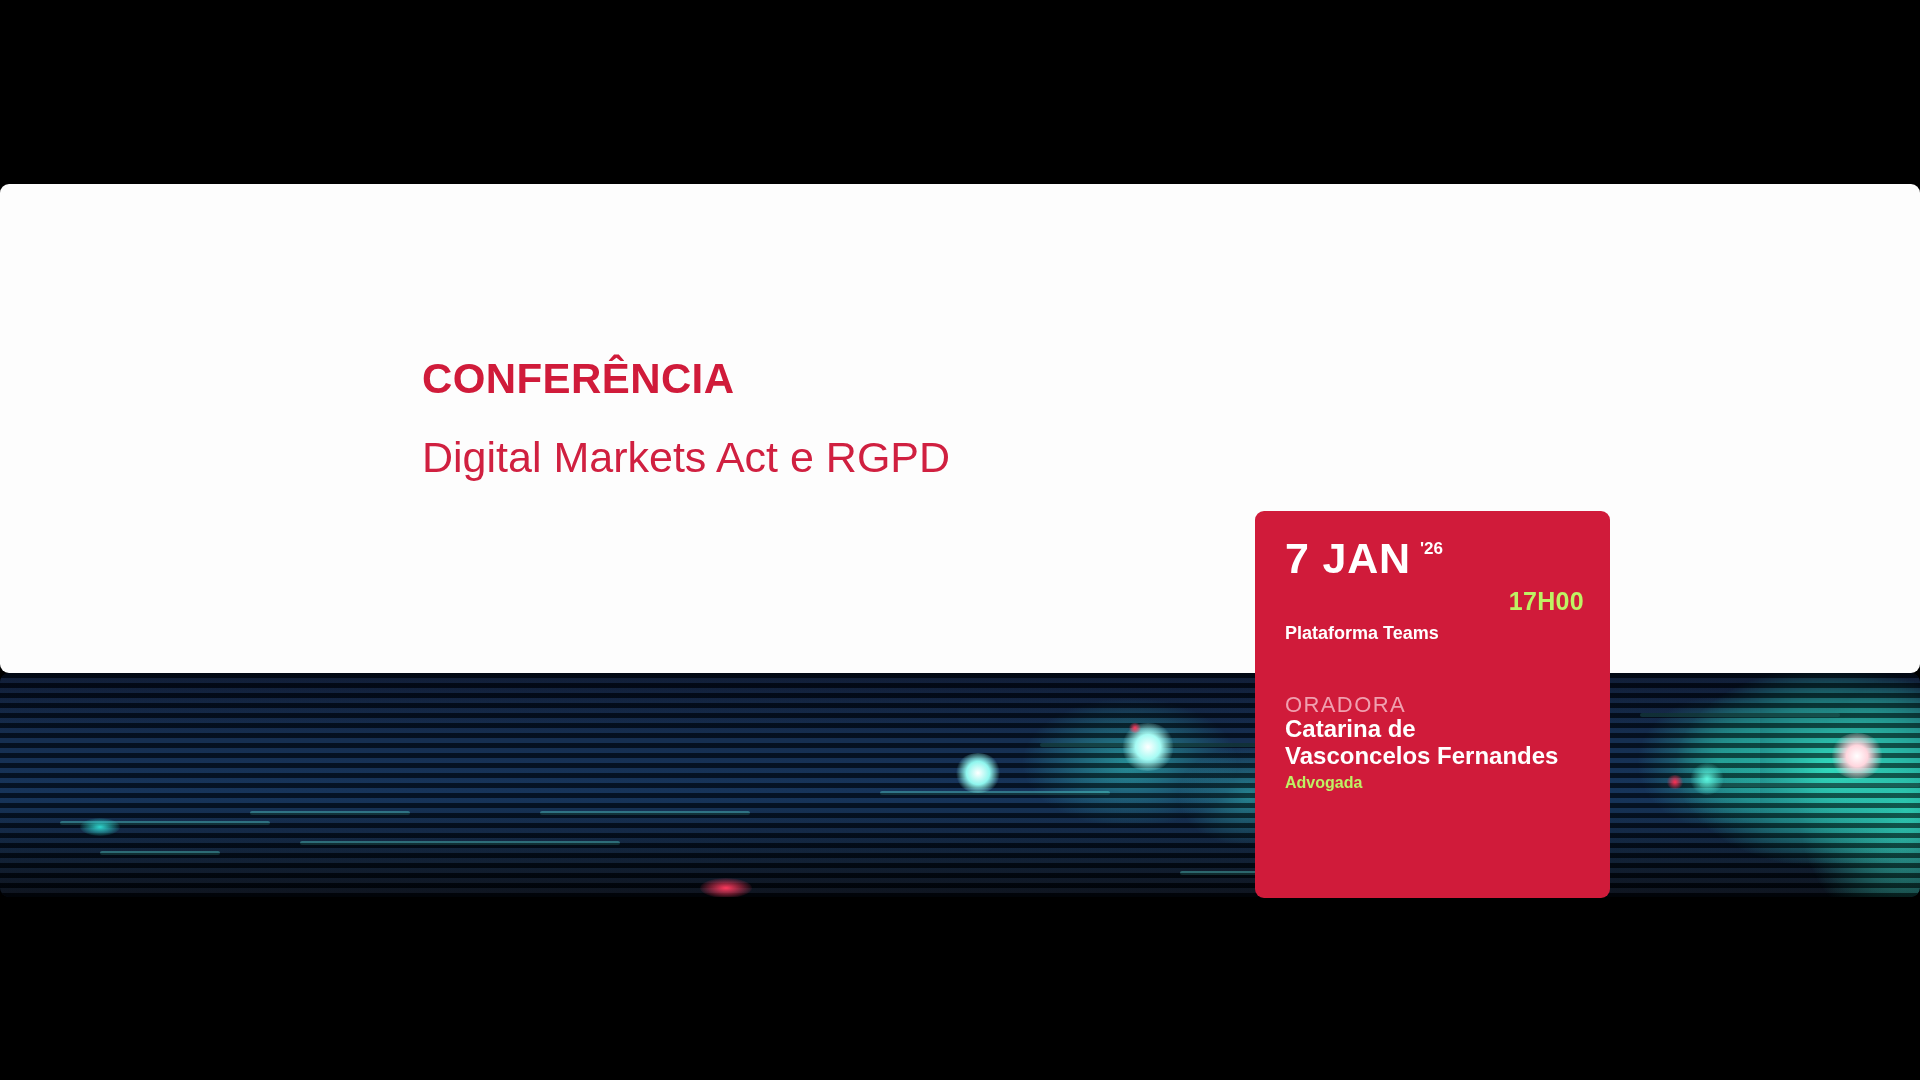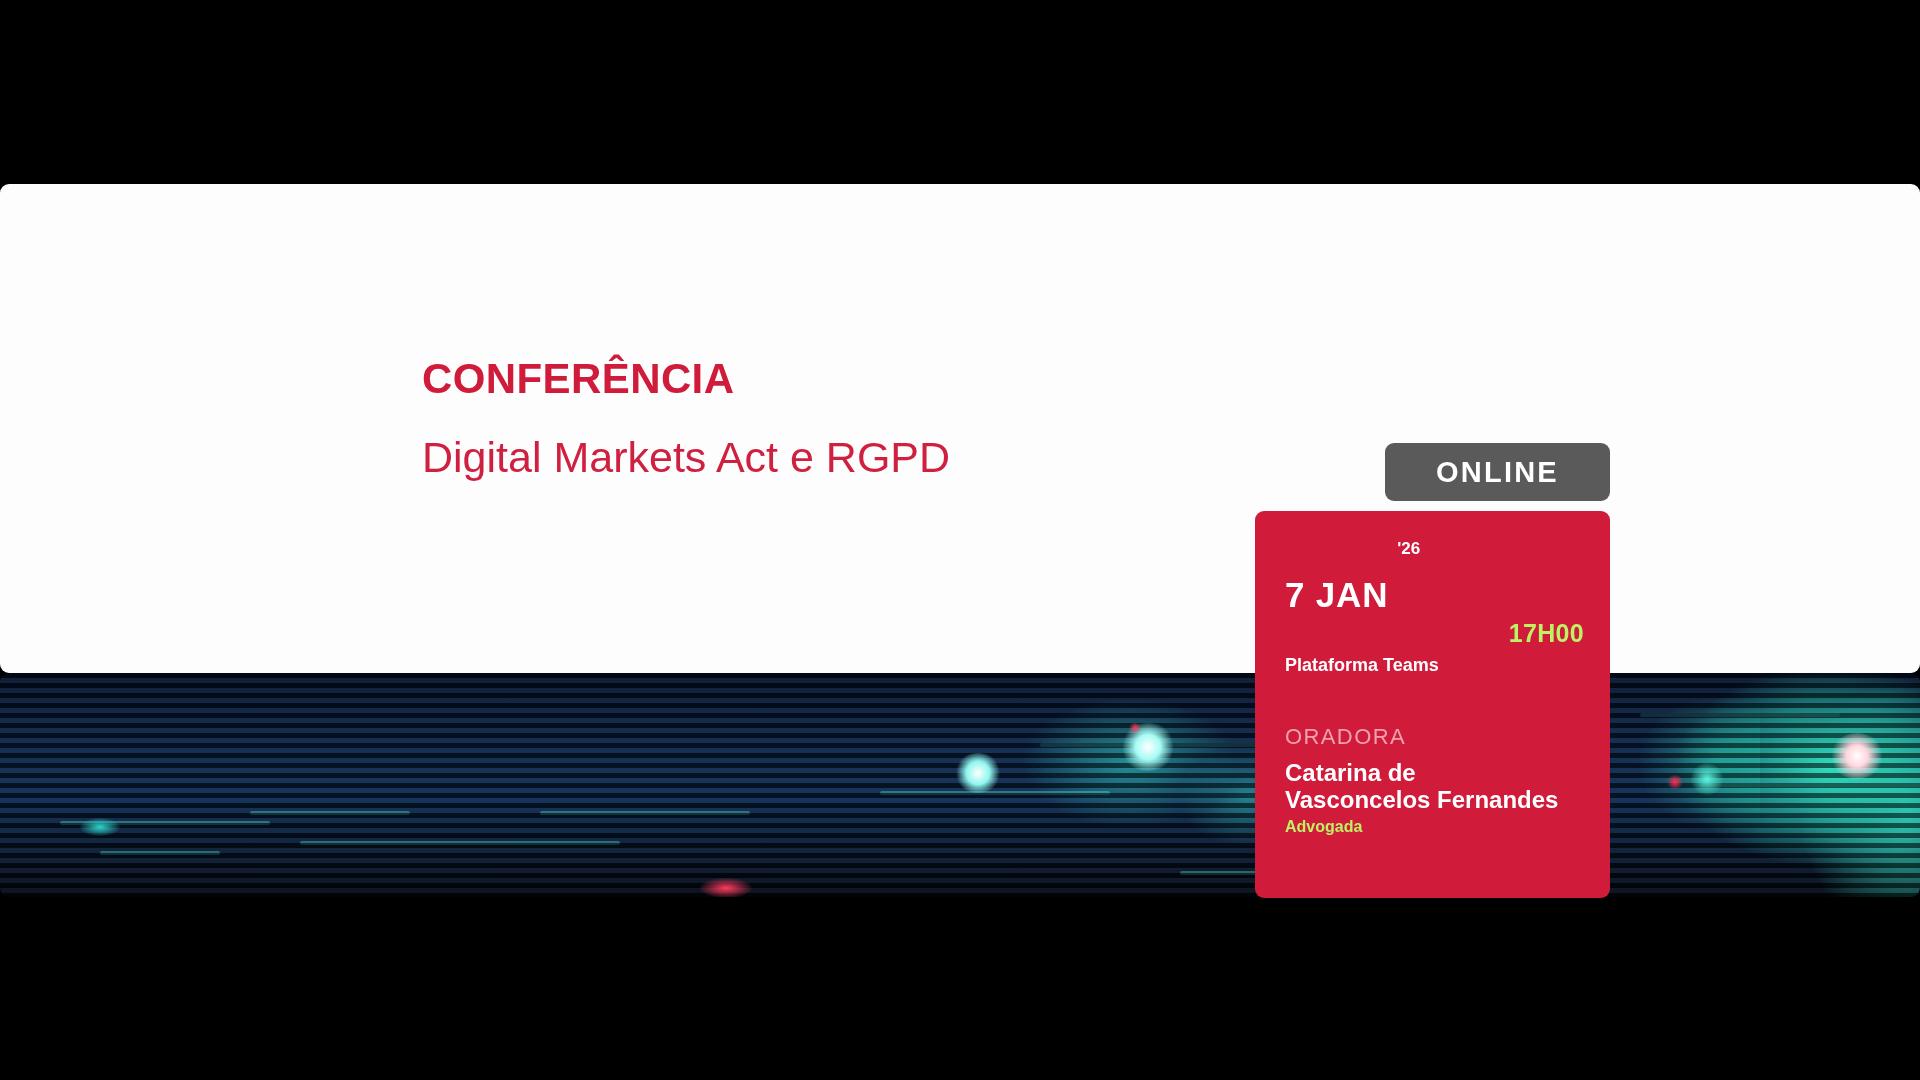--- a/index.html
+++ b/index.html
@@ -164,25 +164,24 @@
     position:absolute; left:1255px; top:511px;
     width:355px; height:387px;
     background:#D01B3A;
     padding:26px 26px 0 30px;
   }
   .date-line {
     display:flex; align-items:flex-start;
     color:#FFFFFF;
   }
   .date-main {
-    font-size:35px;
+    font-size:43px;
     font-weight:700;
     letter-spacing:0.8px;
     line-height:1;
-    margin-top:40px;
   }
   .date-year {
     font-size:17px;
     font-weight:700;
     margin-left:9px;
     margin-top:3px;
     line-height:1;
   }
   .time {
     margin-top:9px;
@@ -202,21 +201,20 @@
   }
   .speaker-label {
     margin-top:52px;
     color:#F0A0AF;
     font-size:22px;
     font-weight:400;
     letter-spacing:1.4px;
     line-height:1;
   }
   .speaker-name {
-    margin-top:12px;
     color:#FFFFFF;
     font-size:24px;
     font-weight:600;
     line-height:1.12;
     max-width:280px;
   }
   .speaker-role {
     margin-top:5px;
     color:#bef264;
     font-size:16px;
@@ -263,23 +261,20 @@
   <div class="glow glow-6"></div>
 
   <div class="bar-top"></div>
   <div class="bar-bottom"></div>
 
   <div class="headline">
     <div class="kicker">CONFERÊNCIA</div>
     <div class="subtitle">Digital Markets Act e RGPD</div>
   </div>
 
-  <div class="badge-online">
-    <span>ONLINE</span>
-  </div>
 
   <div class="panel">
     <div class="date-line">
       <span class="date-main">7 JAN</span>
       <span class="date-year">'26</span>
     </div>
     <div class="time">17H00</div>
     <div class="platform">Plataforma Teams</div>
 
     <div class="speaker-label">ORADORA</div>

